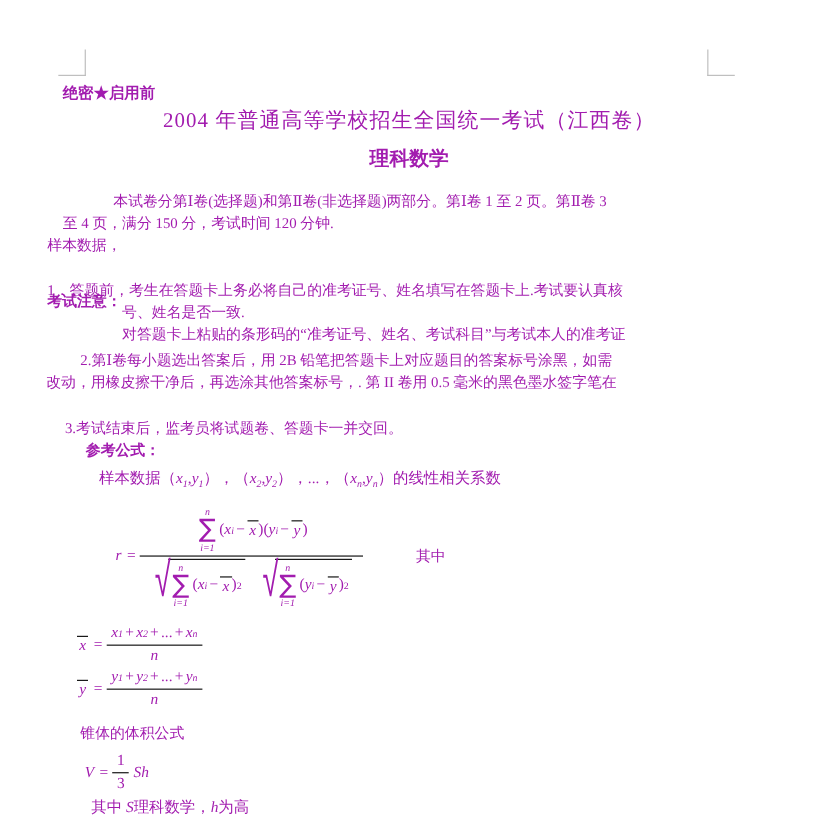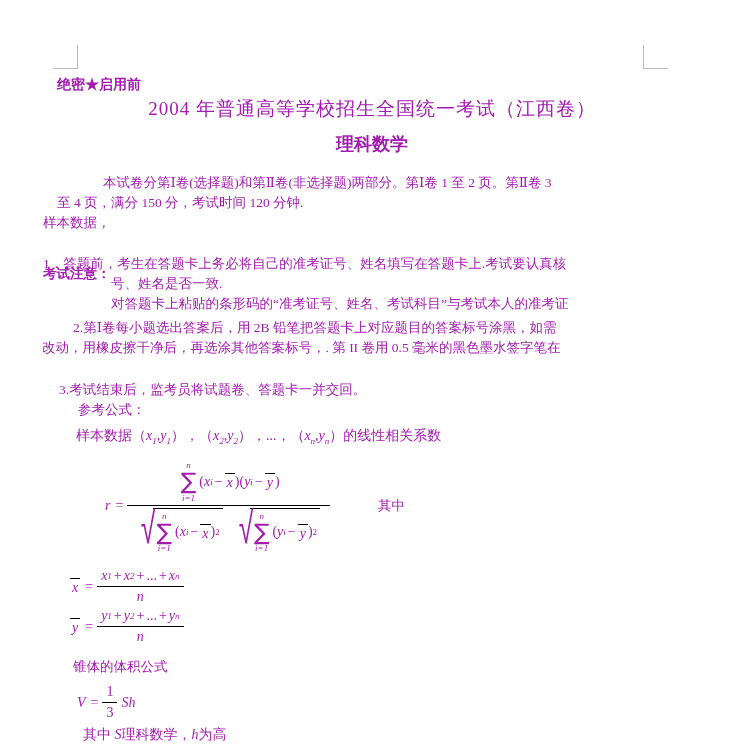--- a/index.html
+++ b/index.html
@@ -21,22 +21,22 @@
 
   .intro { position:absolute; left:57px; top:173px; }
   .intro .l1 { text-indent:46px; }
   .after-exam { position:absolute; left:43px; top:213px; }
   .notice-heading { position:absolute; left:43px; top:233px; font-weight:bold;margin-top:31px; }
   .item1 { position:absolute; left:43px; top:254px; }
   .item1 .wrap { margin-left:68px; }
   .item2 { position:absolute; left:42px; top:318px; }
   .item2 .l1 { text-indent:31px; }
   .item3 { position:absolute; left:59px; top:380px; }
-  .ref-heading { position:absolute; left:78px; top:400px; font-weight:normal; }
-  .sample { position:absolute; left:76px; top:424px; line-height:24px; white-space:nowrap;text-align:right; }
+  .ref-heading { position:absolute; left:78px; top:400px; font-weight:bold; }
+  .sample { position:absolute; left:90px; top:424px; line-height:24px; white-space:nowrap;text-align:right; }
   .cone-heading { position:absolute; left:73px; top:657px; }
   .cone-note { position:absolute; left:83px; top:725px; }
 
   
   .math { font-family:"Liberation Serif","DejaVu Serif",serif; font-size:14px; }
   .mi { font-style:italic; }
   .mo { padding:0 2px; }
   .msub { font-size:9px; vertical-align:-4px; font-style:italic; letter-spacing:0; }
   .msup { font-size:9px; vertical-align:6px; }
   .obar { display:inline-block; border-top:1px solid #000; padding:1px 2px 0 2px; font-style:italic; line-height:1.1; }

